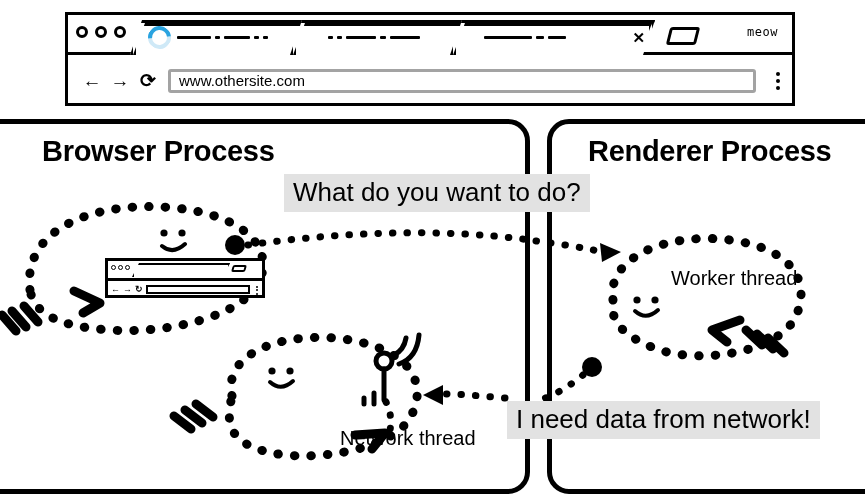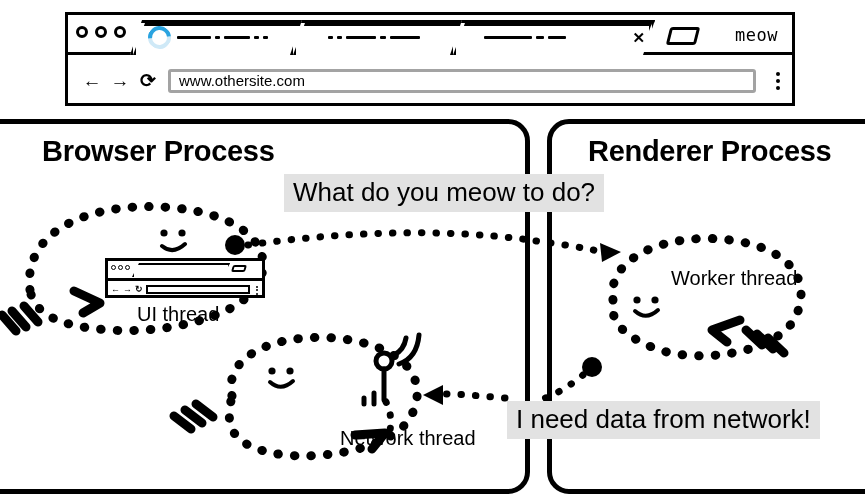--- a/index.html
+++ b/index.html
@@ -25,21 +25,21 @@
       padding-left:18px;padding-right:10px;gap:6px;}
   .spinner{width:15px;height:15px;border-radius:50%;
       border:4px solid #29a3e0;border-right-color:#cfe9f7;border-bottom-color:#cfe9f7;
       transform:rotate(40deg);flex:none;}
   .dashline{flex:1;display:flex;align-items:center;gap:4px;overflow:hidden;}
   .dashline span{display:block;height:3px;background:#000;border-radius:1px;}
   .tabx{font-size:15px;font-weight:bold;line-height:1;margin-left:4px;}
   .newtab{position:absolute;top:12px;width:30px;height:18px;border:3px solid #000;
       border-radius:3px;box-sizing:border-box;
       transform:skewX(-14deg);}
-  .meow{position:absolute;right:14px;top:10px;font-size:17px;
+  .meow{position:absolute;right:14px;top:10px;font-size:12px;
       font-family:"DejaVu Sans Mono",monospace;letter-spacing:.5px;}
 
   .urlbar{position:relative;height:51px;display:flex;align-items:center;padding:0 10px;}
   .navbtn{font-size:19px;font-weight:bold;width:28px;text-align:center;flex:none;}
   .urlfield{flex:1;margin-left:6px;margin-right:26px;height:24px;border:3px solid #a3a3a3;
       border-radius:3px;box-sizing:border-box;display:flex;align-items:center;
       padding:0 8px;font-size:15px;background:#fff;}
   .kebab{position:absolute;right:12px;top:50%;transform:translateY(-50%);}
   .kebab i{display:block;width:4px;height:4px;background:#000;border-radius:50%;margin:3px 0;}
 
@@ -243,20 +243,19 @@
       <span class="mb-nav">↻</span>
       <span class="mb-url"></span>
       <span class="mb-kebab">
         <i></i>
           <i></i>
           <i></i>
       </span>
     </div>
   </div>
 
-  <div class="thread-label" id="ui-thread-label">UI thread</div>
   <div class="thread-label" id="worker-thread-label">Worker thread</div>
   <div class="thread-label" id="network-thread-label">Network thread</div>
 
-  <div class="bubble" id="bubble-1">What do you meow to do?</div>
+  <div class="bubble" id="bubble-1">What do you want to do?</div>
   <div class="bubble" id="bubble-2">I need data from network!</div>
 
 </div>
 
 </body></html>

